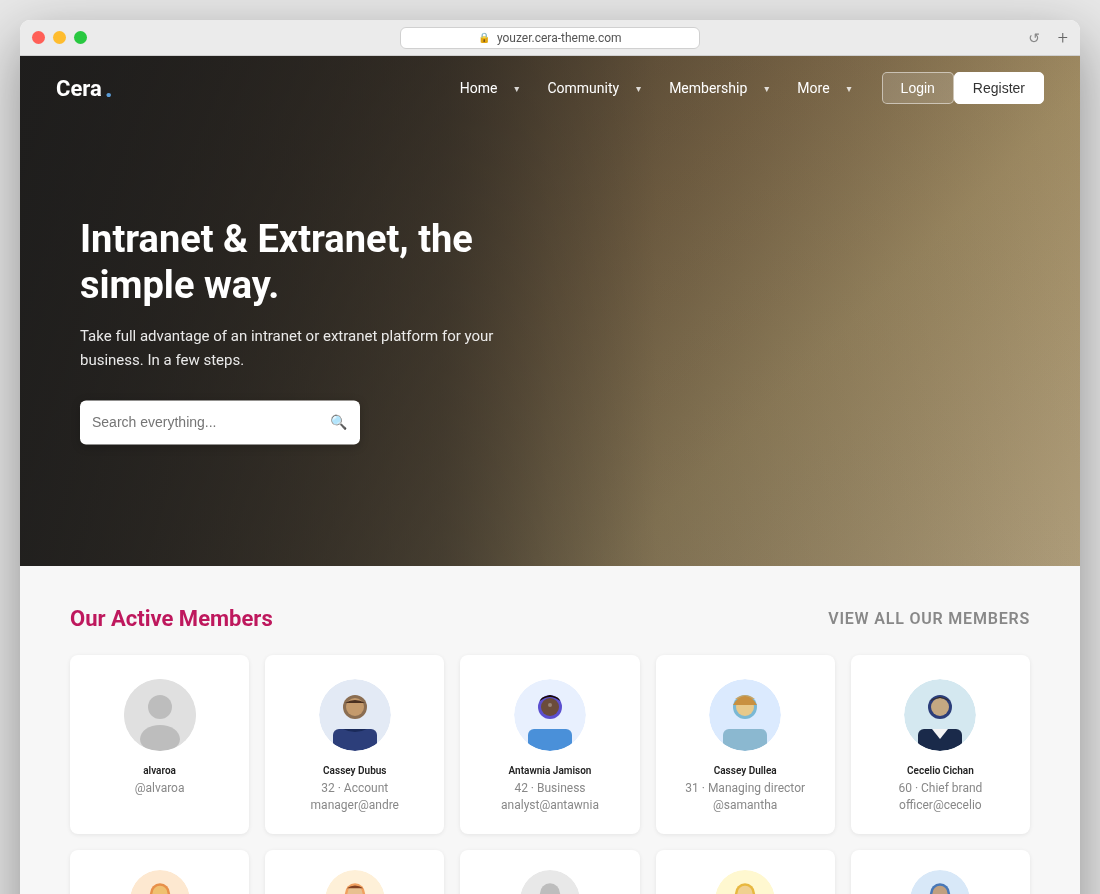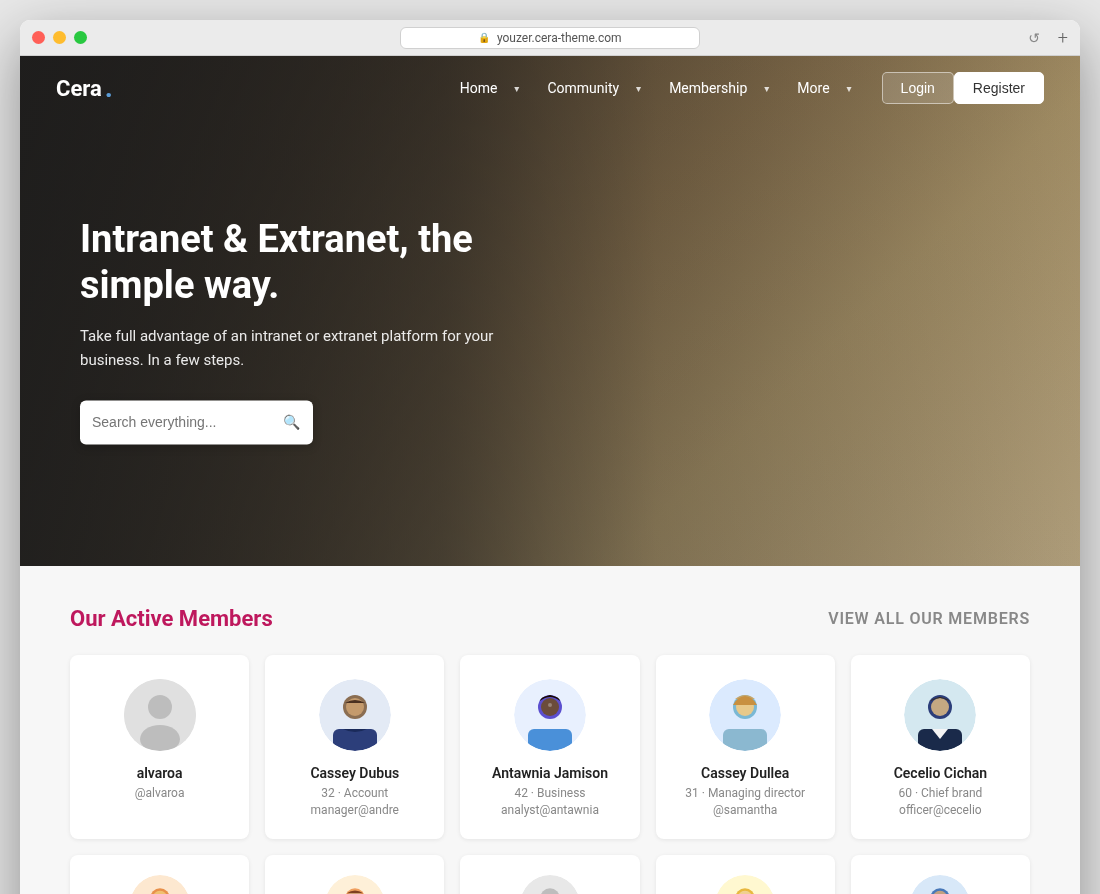--- a/index.html
+++ b/index.html
@@ -226,21 +226,21 @@
       line-height: 1.6;
       margin-bottom: 28px;
     }
 
     .search-bar {
       display: flex;
       align-items: center;
       background: #fff;
       border-radius: 6px;
       padding: 0 12px;
-      width: 233px;
+      width: 280px;
       height: 44px;
       box-shadow: 0 2px 10px rgba(0,0,0,0.2);
     }
 
     .search-input {
       border: none;
       outline: none;
       font-size: 14px;
       color: #999;
       flex: 1;
@@ -310,21 +310,21 @@
       justify-content: center;
     }
 
     
     .avatar-gray {
       background: #e0e0e0;
       color: #aaa;
     }
 
     .member-name {
-      font-size: 14px;
+      font-size: 10px;
       font-weight: 600;
       color: #222;
       margin-bottom: 4px;
     }
 
     .member-meta {
       font-size: 12px;
       color: #888;
       line-height: 1.4;
     }

